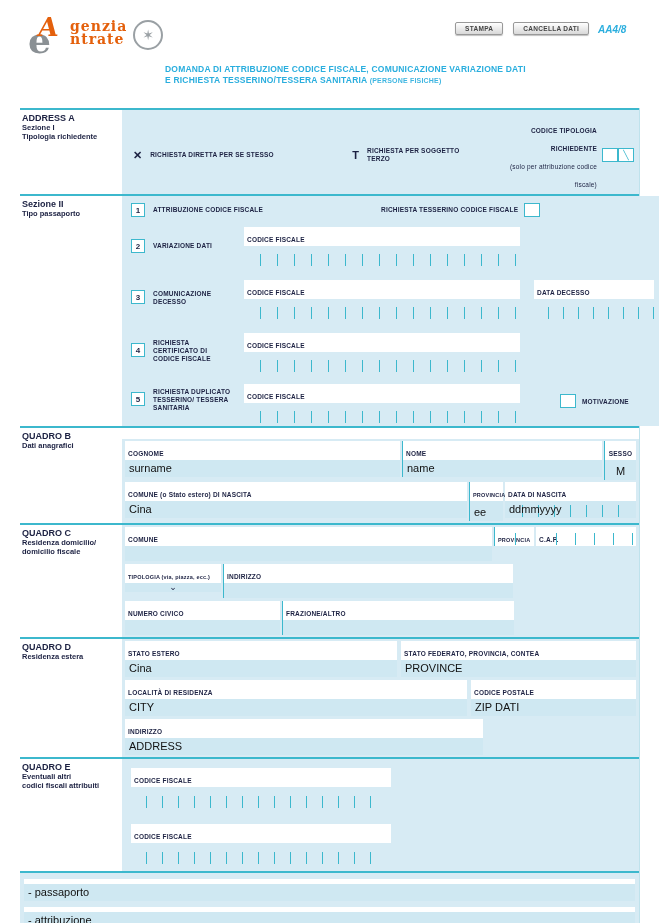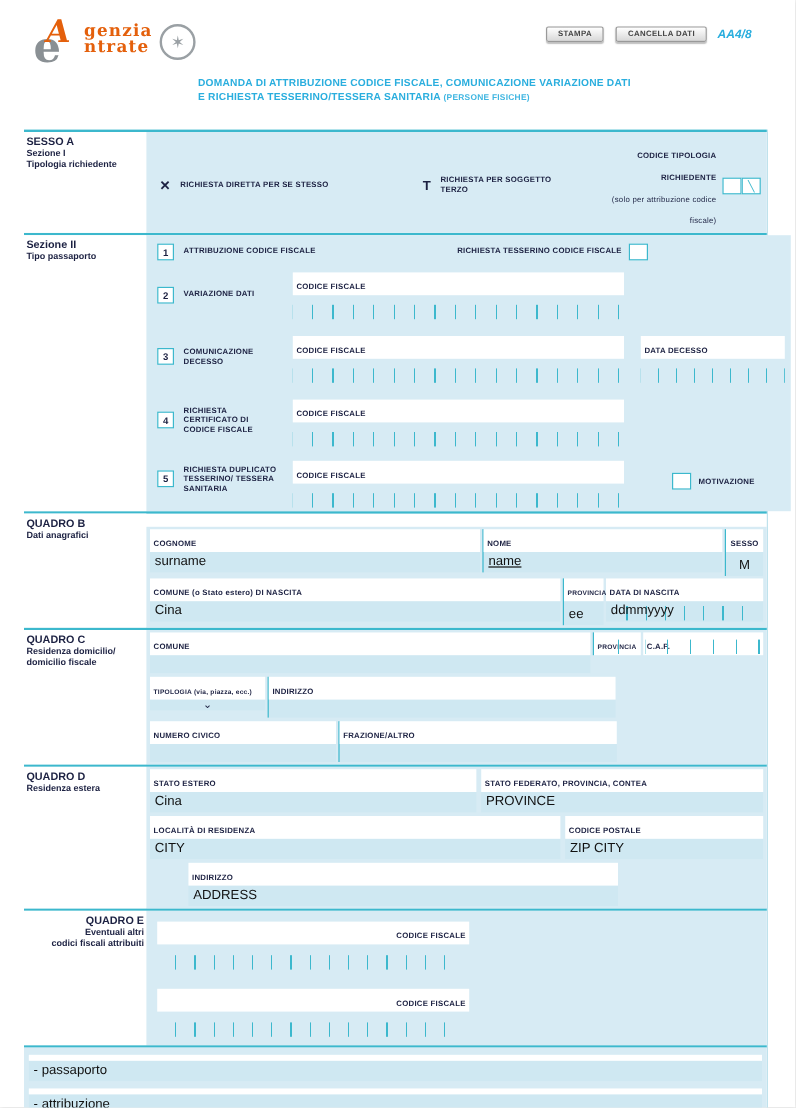--- a/index.html
+++ b/index.html
@@ -77,21 +77,21 @@
       <div>DOMANDA DI ATTRIBUZIONE CODICE FISCALE, COMUNICAZIONE VARIAZIONE DATI</div>
       <div><span>E RICHIESTA TESSERINO/TESSERA SANITARIA</span>
         <span class="note">(PERSONE FISICHE)</span></div>
     </div>
   </div>
 
   <div class="form">
 
     <div class="section" style="min-height:37px;">
       <div class="sec-left">
-        <div class="sec-title">SESSO A</div>
+        <div class="sec-title">ADDRESS A</div>
         <div class="sec-sub">Sezione I</div>
         <div class="sec-sub">Tipologia richiedente</div>
       </div>
       <div class="sec-body">
         <div class="row" style="align-items:center;margin-top:6px;">
           <span class="mark" style="margin-left:6px;">✕</span>
           <span class="rowlabel" style="margin-left:8px;width:190px;">RICHIESTA DIRETTA PER SE STESSO</span>
           <span class="mark" style="margin-left:30px;">T</span>
           <span class="rowlabel" style="margin-left:8px;width:120px;">RICHIESTA PER SOGGETTO TERZO</span>
           <span style="margin-left:18px;text-align:right;">
@@ -168,21 +168,21 @@
         <div class="sec-sub">Dati anagrafici</div>
       </div>
       <div class="sec-body" style="padding:2px 3px;margin-top:11px;">
         <div class="row" style="gap:2px;">
           <span class="field" style="flex:1;">
             <span class="strip" style="display:block;"><span class="lbl">COGNOME</span></span>
             <span class="val" style="display:block;">surname</span>
           </span>
           <span class="field" style="width:200px;border-left:1px solid var(--teal);">
             <span class="strip" style="display:block;"><span class="lbl">NOME</span></span>
-            <span class="val" style="display:block;text-decoration:underline;">name</span>
+            <span class="val" style="display:block;">name</span>
           </span>
           <span class="field" style="width:32px;border-left:1px solid var(--teal);">
             <span class="strip" style="display:block;text-align:center;"><span class="lbl">SESSO</span></span>
             <span class="val" style="display:block;text-align:center;padding-top:4px;">M</span>
           </span>
         </div>
         <div class="row" style="gap:2px;margin-top:2px;">
           <span class="field" style="width:342px;">
             <span class="strip" style="display:block;"><span class="lbl">COMUNE (o Stato estero) DI NASCITA</span></span>
             <span class="val" style="display:block;">Cina</span>
@@ -260,33 +260,33 @@
             <span class="val" style="display:block;">PROVINCE</span>
           </span>
         </div>
         <div class="row" style="gap:4px;margin-top:3px;">
           <span class="field" style="flex:1;">
             <span class="strip" style="display:block;"><span class="lbl">LOCALITÀ DI RESIDENZA</span></span>
             <span class="val" style="display:block;">CITY</span>
           </span>
           <span class="field" style="width:165px;">
             <span class="strip" style="display:block;"><span class="lbl">CODICE POSTALE</span></span>
-            <span class="val" style="display:block;">ZIP CITY</span>
+            <span class="val" style="display:block;">ZIP DATI</span>
           </span>
         </div>
         <div class="row" style="margin-top:3px;">
-          <span class="field" style="width:358px;margin-left:32px;">
+          <span class="field" style="width:358px;">
             <span class="strip" style="display:block;"><span class="lbl">INDIRIZZO</span></span>
             <span class="val" style="display:block;">ADDRESS</span>
           </span>
         </div>
       </div>
     </div>
 
-    <div class="section" style="min-height:80px;text-align:right;">
+    <div class="section" style="min-height:80px;">
       <div class="sec-left">
         <div class="sec-title">QUADRO E</div>
         <div class="sec-sub">Eventuali altri</div>
         <div class="sec-sub">codici fiscali attribuiti</div>
       </div>
       <div class="sec-body">
         <div style="margin:6px 0 0 4px;width:260px;">
           <span class="strip" style="display:block;"><span class="lbl">CODICE FISCALE</span></span>
           <span class="ticks" style="--cell:16px;display:block;margin-top:9px;width:250px;"></span>
         </div>

